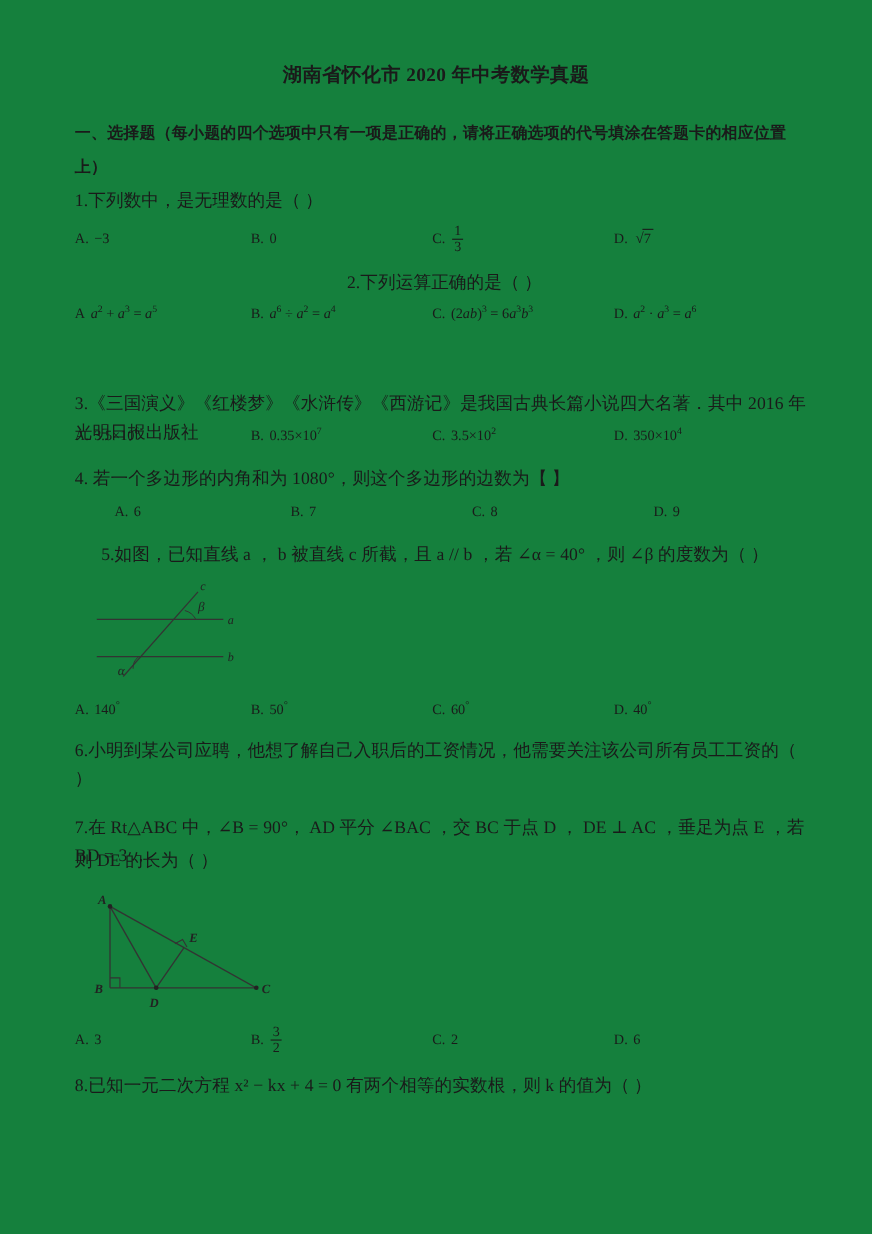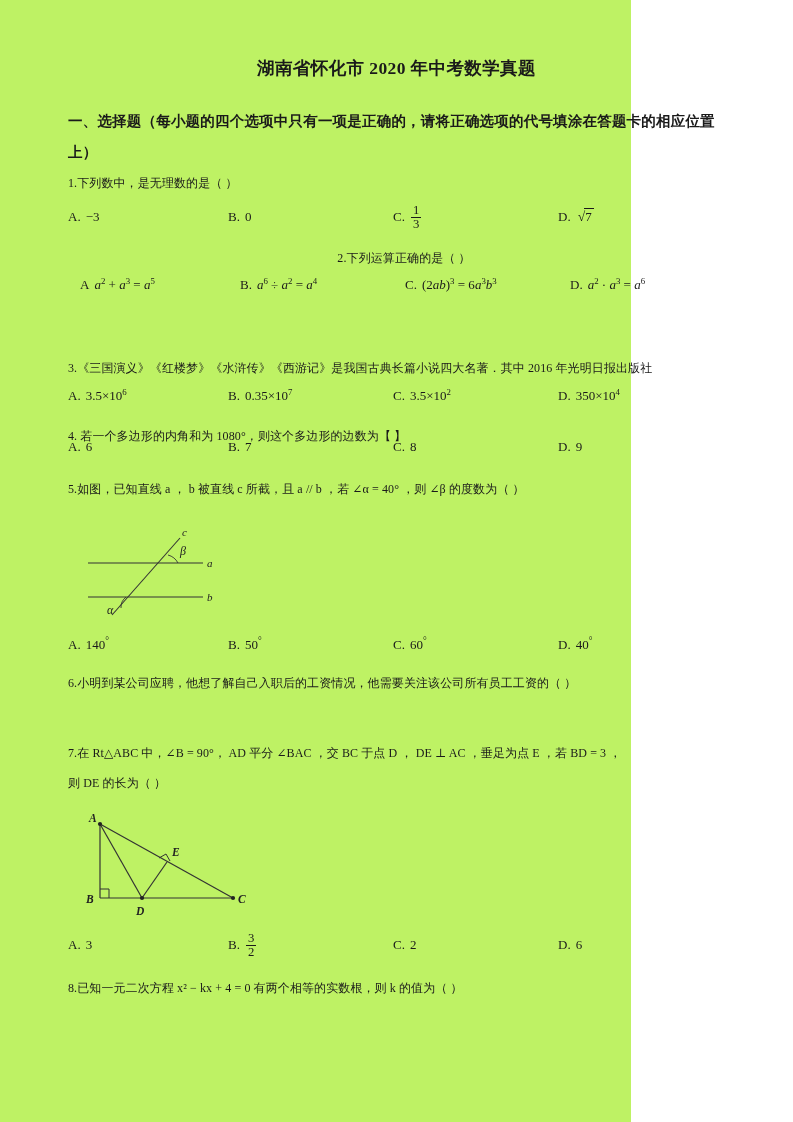--- a/index.html
+++ b/index.html
@@ -11,23 +11,23 @@
     width: 793px;
     height: 1122px;
     position: relative;
     font-family: "Liberation Serif", "DejaVu Serif", serif;
     color: #1a1a1a;
     overflow: hidden;
   }
   .page {
     position: absolute;
     left: 0; top: 0;
-    width: 631px;
+    width: 793px;
     height: 1122px;
-    background: #bef264;
+    background: #15803d;
   }
   .doc-title {
     position: absolute;
     left: 0; top: 56px;
     width: 793px;
     text-align: center;
     font-size: 17.5px;
     font-weight: bold;
     letter-spacing: 0.4px;
   }
@@ -37,21 +37,21 @@
     width: 660px;
     font-size: 14.5px;
     font-weight: bold;
     line-height: 31px;
     letter-spacing: 0.2px;
   }
   .q-stem {
     position: absolute;
     left: 68px;
     width: 672px;
-    font-size: 12px;
+    font-size: 16px;
     line-height: 26px;
     letter-spacing: 0.1px;
   }
   .opt-row {
     position: absolute;
     left: 68px;
     width: 672px;
     height: 26px;
     font-size: 13px;
   }
@@ -126,21 +126,21 @@
       <span class="opt-lbl">C.</span><span class="frac"><span class="num">1</span><span class="den">3</span></span>
     </span>
     <span class="opt cD">
       <span class="opt-lbl">D.</span><span class="sqrt"><span class="rad">√</span><span class="rnd">7</span></span>
     </span>
   </div>
 
   <div class="q-stem" style="top:245px;text-align:center;">
     <span>2.下列运算正确的是（     ）</span>
   </div>
-  <div class="opt-row" style="top:272px;margin-left:12px;">
+  <div class="opt-row" style="top:272px;">
     <span class="opt cA">
       <span class="opt-lbl">A</span><span><i class="mi">a</i><sup class="ex">2</sup> + <i class="mi">a</i><sup class="ex">3</sup> = <i class="mi">a</i><sup class="ex">5</sup></span>
     </span>
     <span class="opt cB">
       <span class="opt-lbl">B.</span><span><i class="mi">a</i><sup class="ex">6</sup> ÷ <i class="mi">a</i><sup class="ex">2</sup> = <i class="mi">a</i><sup class="ex">4</sup></span>
     </span>
     <span class="opt cC">
       <span class="opt-lbl">C.</span><span>(2<i class="mi">ab</i>)<sup class="ex">3</sup> = 6<i class="mi">a</i><sup class="ex">3</sup><i class="mi">b</i><sup class="ex">3</sup></span>
     </span>
     <span class="opt cD">
@@ -162,36 +162,36 @@
       <span class="opt-lbl">C.</span><span>3.5×10<sup class="ex">2</sup></span>
     </span>
     <span class="opt cD">
       <span class="opt-lbl">D.</span><span>350×10<sup class="ex">4</sup></span>
     </span>
   </div>
 
   <div class="q-stem" style="top:423px;">
     <span>4. 若一个多边形的内角和为 1080°，则这个多边形的边数为【 】</span>
   </div>
-  <div class="opt-row" style="top:434px;">
+  <div class="opt-row" style="top:452px;margin-left:36px;">
     <span class="opt cA">
       <span class="opt-lbl">A.</span><span>6</span>
     </span>
     <span class="opt cB">
       <span class="opt-lbl">B.</span><span>7</span>
     </span>
     <span class="opt cC">
       <span class="opt-lbl">C.</span><span>8</span>
     </span>
     <span class="opt cD">
       <span class="opt-lbl">D.</span><span>9</span>
     </span>
   </div>
 
-  <div class="q-stem" style="top:476px;">
+  <div class="q-stem" style="top:492px;margin-left:24px;">
     <span>5.如图，已知直线 a ， b 被直线 c 所截，且 a // b ，若 ∠α = 40° ，则 ∠β 的度数为（     ）</span>
   </div>
 
   <div class="fig" style="left:70px; top:522px; width:200px; height:100px;">
     <svg width="200" height="100" viewBox="0 0 200 100">
       <line x1="18" y1="41" x2="133" y2="41" stroke="#333" stroke-width="1.1"></line>
       <line x1="18" y1="75" x2="133" y2="75" stroke="#333" stroke-width="1.1"></line>
       <line x1="42" y1="93" x2="110" y2="16" stroke="#333" stroke-width="1.1"></line>
       <path d="M 98 33 A 16 16 0 0 1 108 41" fill="none" stroke="#333" stroke-width="0.9"></path>
       <path d="M 56 75 A 13 13 0 0 0 51 86" fill="none" stroke="#333" stroke-width="0.9"></path>

